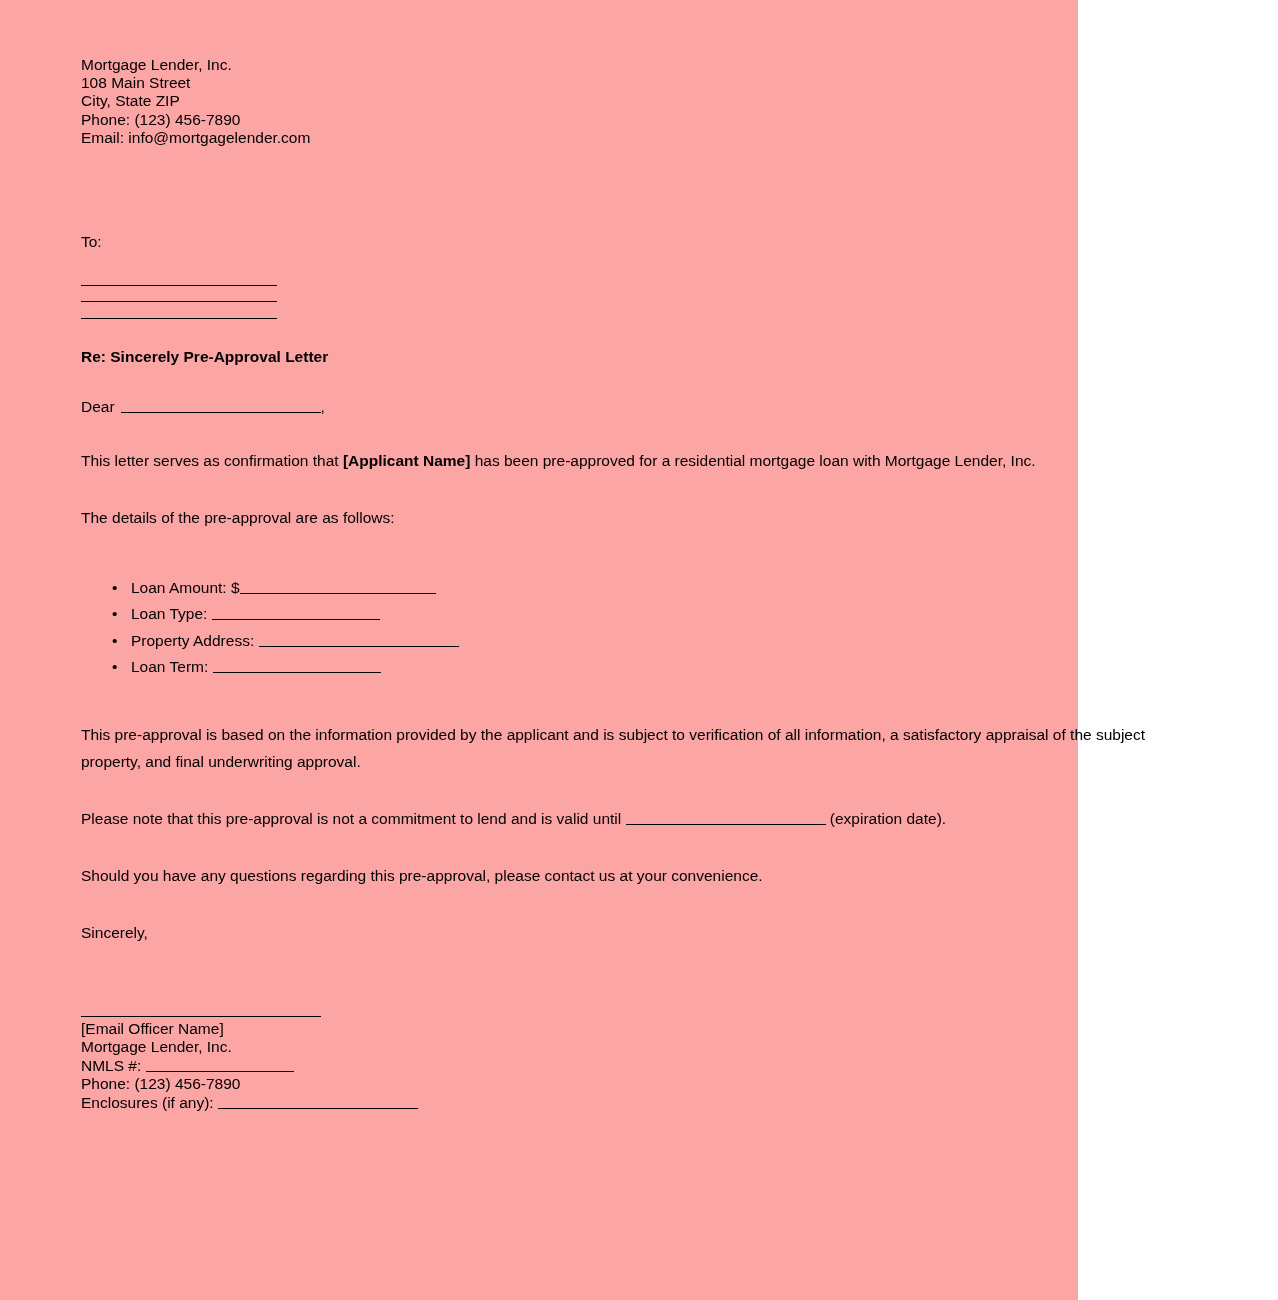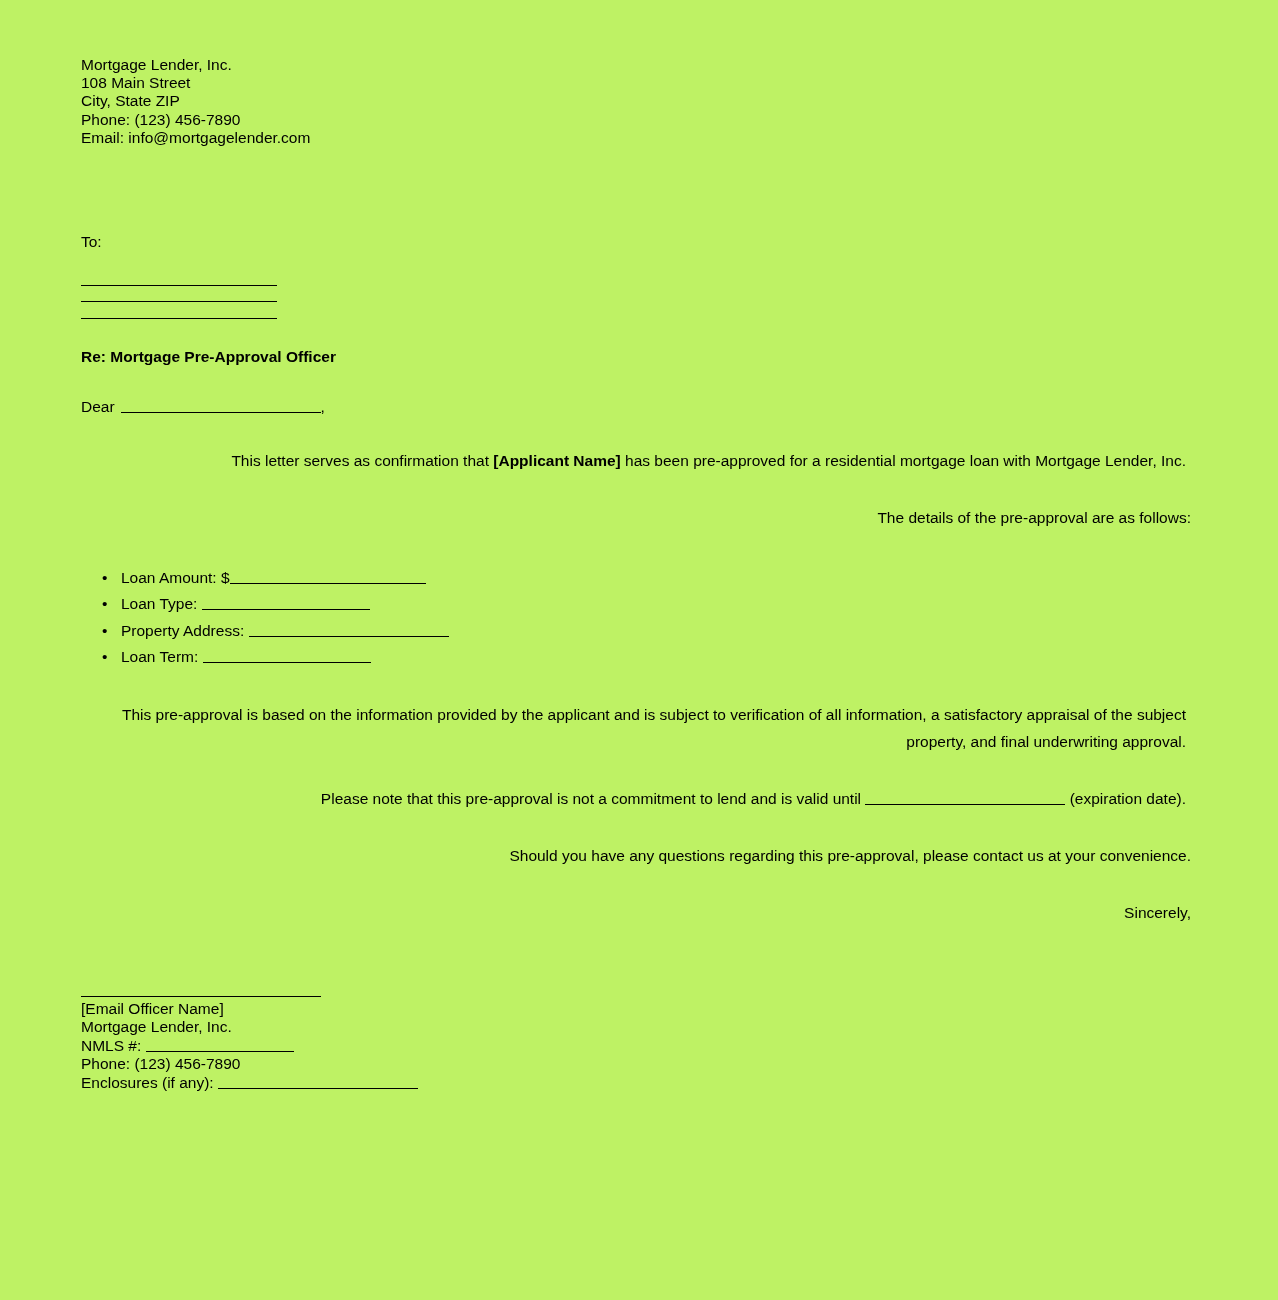--- a/index.html
+++ b/index.html
@@ -10,23 +10,23 @@
   }
   body {
     width: 1278px;
     height: 1300px;
     font-family: "Liberation Sans", sans-serif;
     color: #000000;
     -webkit-font-smoothing: antialiased;
   }
   .page {
     position: relative;
-    width: 1278px;
+    width: 1078px;
     height: 1300px;
-    background: #bef264;
+    background: #fca5a5;
     box-sizing: border-box;
   }
   .doc {
     position: absolute;
     left: 81px;
     top: 56px;
     width: 1110px;
   }
 
   
@@ -81,27 +81,27 @@
 
   .subject {
     font-size: 15.5px;
     font-weight: bold;
     line-height: 18.5px;
   }
 
   .para {
     font-size: 15.5px;
     line-height: 27px;
-    text-align: right;
+    text-align: left;
   }
   .para-wide { width: 1105px; }
 
   
   ul.details {
-    margin: 0;
+    margin: 10px;
     padding: 0 0 0 40px;
     list-style: none;
   }
   ul.details li {
     position: relative;
     font-size: 15.5px;
     line-height: 26.5px;
     white-space: nowrap;
   }
   ul.details li::before {
@@ -140,21 +140,21 @@
     <div class="gap-to"></div>
 
     <div class="line">To:</div>
     <div class="gap-addr"></div>
     <div class="ruleline"></div>
     <div class="ruleline"></div>
     <div class="ruleline"></div>
 
     <div class="gap-re"></div>
 
-    <div class="subject">Re: Mortgage Pre-Approval Officer</div>
+    <div class="subject">Re: Sincerely Pre-Approval Letter</div>
 
     <div class="gap-dear"></div>
 
     <div class="line"><span>Dear</span><span class="blank blank-lg" style="margin-left:6px;"></span><span>,</span></div>
 
     <div class="gap-p"></div>
 
     <div class="para para-wide"><span>This letter serves as confirmation that </span><strong>[Applicant Name]</strong><span> has been pre-approved for a residential mortgage loan with Mortgage Lender, Inc.</span></div>
 
     <div class="gap-p"></div>

